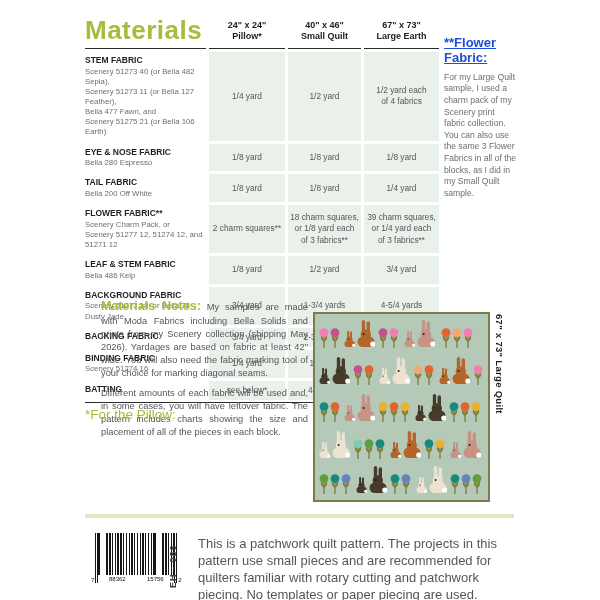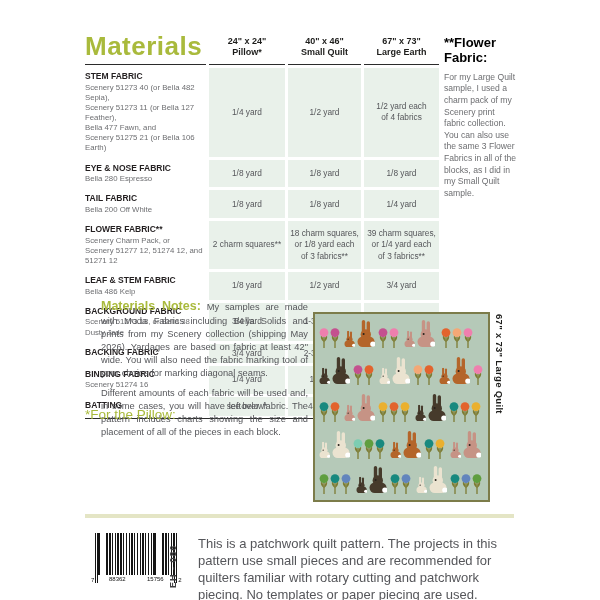--- a/index.html
+++ b/index.html
@@ -1,33 +1,33 @@
 <!DOCTYPE html>
 <html><head>
 <meta charset="utf-8">
 <style>
   html,body{margin:0;padding:0;background:#ffffff;}
   body{width:600px;height:600px;font-family:"Liberation Sans",sans-serif;color:#231f20;position:relative;overflow:hidden;}
   .page{position:absolute;inset:0;background:#fff;}
 
   
-  .mat-table{position:absolute;left:85px;top:28px;width:354px;display:grid;
+  .mat-table{position:absolute;left:85px;top:12px;width:354px;display:grid;
     grid-template-columns:121px 76px 73px 75px;column-gap:3px;row-gap:3px;border-bottom:1.5px solid #2b2b2b;padding-bottom:2px;}
   .hdr-cell{background:#fff;border-bottom:1.8px solid #2b2b2b;padding:2px 0 5px 0;}
   .hdr-title{font-size:26px;font-weight:bold;color:#a9ba3c;letter-spacing:.5px;line-height:1;padding-top:3px;}
   .col-head{font-size:9px;font-weight:bold;text-align:center;line-height:1.3;color:#1d1d1b;display:flex;flex-direction:column;justify-content:flex-end;}
   .lbl-cell{background:#fff;padding:3px 2px 3px 0;}
   .lbl{font-size:8.5px;font-weight:bold;color:#231f20;line-height:1.25;}
   .sub{font-size:7.8px;color:#6d6e71;line-height:1.3;white-space:pre-line;margin-top:1px;}
   .val-cell{background:#e9f1ea;display:flex;align-items:center;justify-content:center;text-align:center;
     font-size:8.3px;color:#55565a;line-height:1.35;padding:4px 2px;white-space:pre-line;}
 
   
   .flower-side{position:absolute;left:444px;top:36px;width:74px;}
-  .side-head{font-size:13px;font-weight:bold;color:#000000;line-height:1.15;margin-bottom:6px;}
+  .side-head{font-size:13px;font-weight:bold;color:#1d4ed8;line-height:1.15;margin-bottom:6px;text-decoration:underline;}
   .side-p{font-size:8.6px;color:#6d6e71;line-height:1.35;margin:0 0 7px 0;}
 
   
   .notes{position:absolute;left:85px;top:298px;width:223px;}
   .notes p{font-size:9.3px;color:#55565a;line-height:1.38;text-align:justify;margin:0 0 8px 16px;}
   .inline-head{font-size:12.5px;font-weight:bold;color:#a9ba3c;}
   .pillow{position:absolute;left:85px;top:407px;width:226px;}
   .pillow-head{font-size:13.5px;font-weight:normal;color:#a9ba3c;margin:0 0 3px 0;}
   .pillow p{font-size:9.3px;color:#55565a;line-height:1.38;text-align:justify;margin:0;}
 

